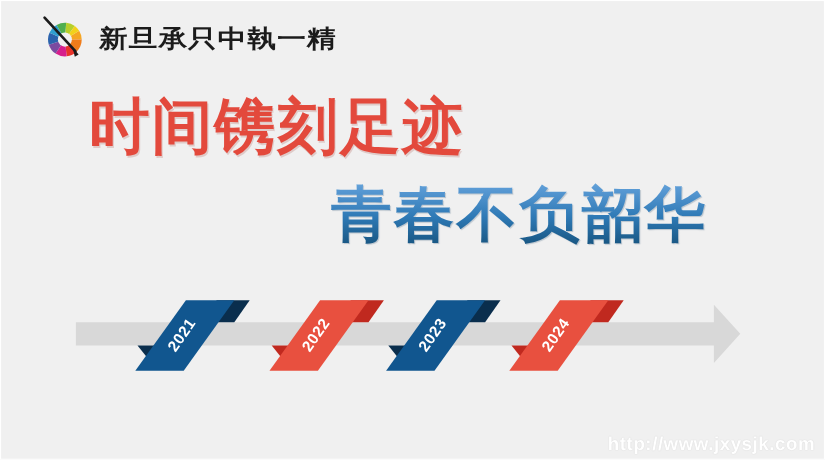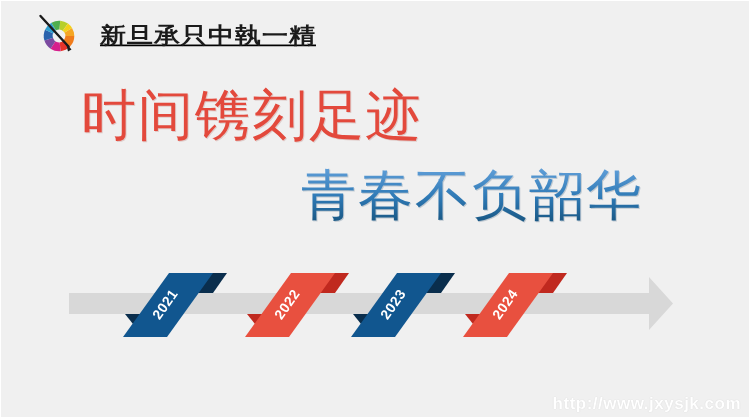--- a/index.html
+++ b/index.html
@@ -18,22 +18,21 @@
     font-family: "Liberation Sans", sans-serif;
   }
 
   
   .logo-row {
     position: absolute;
     left: 34px;
     top: 10px;
     display: flex;
     align-items: center;
-    gap: 17px;
-    text-decoration: underline;
+    gap: 7px;
   }
   .logo-mark {
     position: relative;
     width: 48px;
     height: 48px;
     flex: 0 0 auto;
   }
   .logo-mark svg { display: block; }
   .logo-text {
     font-family: "DejaVu Serif", serif;
@@ -44,21 +43,21 @@
     white-space: nowrap;
     transform: scaleY(0.86);
     transform-origin: left center;
   }
 
   
   .headline {
     position: absolute;
     white-space: nowrap;
     font-family: "DejaVu Sans", sans-serif;
-    font-weight: 400;
+    font-weight: 700;
     letter-spacing: 2px;
   }
   .headline-red {
     left: 80px;
     top: 78px;
     font-size: 55px;
     color: #e3493c;
     text-shadow: 1px 1px 0 rgba(150,40,30,0.18);
   }
   .headline-blue {

